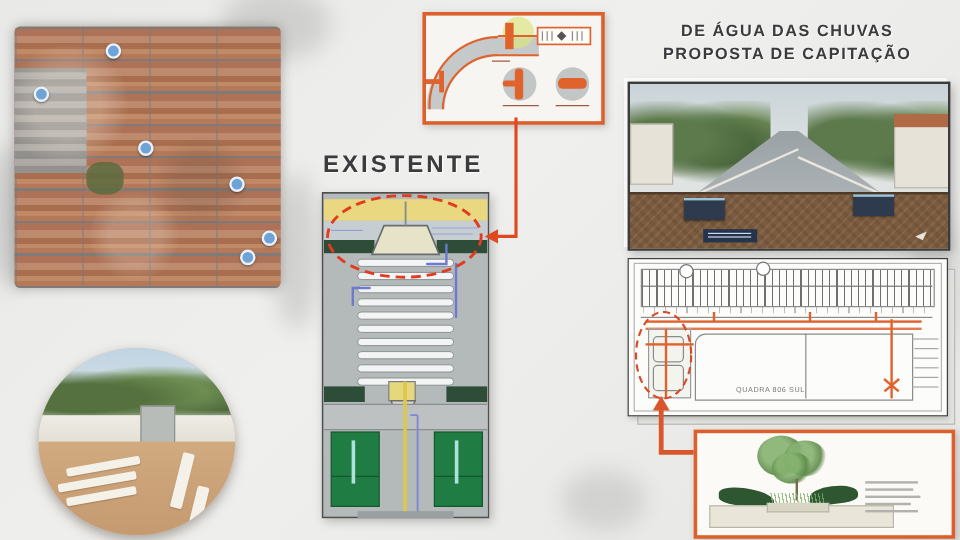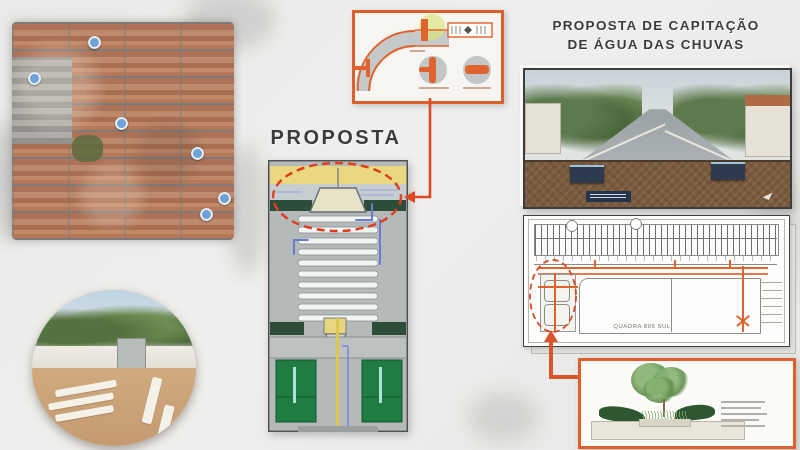--- a/index.html
+++ b/index.html
@@ -134,21 +134,21 @@
     <div class="abs c-wall"></div>
     <div class="abs c-gate"></div>
     <div class="abs c-road"></div>
     <div class="c-stripe" style="left:14%;top:61%;width:38%;height:4.5%;transform:rotate(-10deg);"></div>
     <div class="c-stripe" style="left:10%;top:69%;width:40%;height:4.5%;transform:rotate(-10deg);"></div>
     <div class="c-stripe" style="left:14%;top:77%;width:36%;height:4.5%;transform:rotate(-10deg);"></div>
     <div class="c-stripe" style="left:70%;top:56%;width:6%;height:30%;transform:rotate(14deg);"></div>
     <div class="c-stripe" style="left:78%;top:74%;width:6%;height:26%;transform:rotate(14deg);"></div>
   </div>
 
-  <div class="abs cap lbl-prop">PROPOSTA</div>
+  <div class="abs cap lbl-prop">EXISTENTE</div>
 
   <div class="abs plan">
     <svg width="140" height="272" viewBox="0 0 140 272">
       <rect x="0.7" y="0.7" width="138.6" height="270.6" fill="#b4b9b9" stroke="#4f4f4f" stroke-width="1.4"></rect>
       <rect x="2" y="6" width="136" height="18" fill="#e9d87f"></rect>
       <rect x="2" y="24" width="136" height="16" fill="#c6ced2"></rect>
       <g stroke="#8b93d6" stroke-width="1" opacity=".8">
         <line x1="92" y1="30" x2="130" y2="30"></line>
           <line x1="92" y1="35" x2="126" y2="35"></line>
         <line x1="8" y1="32" x2="34" y2="32"></line>
@@ -222,22 +222,22 @@
       <rect x="110" y="52" width="24" height="9" rx="4" fill="#e0622d"></rect>
       <g stroke="#a05a40" stroke-width="1">
         <line x1="64" y1="75" x2="94" y2="75"></line>
           <line x1="108" y1="75" x2="136" y2="75"></line>
         <line x1="55" y1="38" x2="70" y2="38"></line>
       </g>
     </svg>
   </div>
 
   <div class="abs cap title">
+    <div>DE ÁGUA DAS CHUVAS</div>
     <div>PROPOSTA DE CAPITAÇÃO</div>
-    <div>DE ÁGUA DAS CHUVAS</div>
   </div>
 
   <div class="abs render">
     <div class="abs r-sky"></div>
     <div class="r-trees" style="left:-4%;width:48%;"></div>
     <div class="r-trees" style="left:56%;width:48%;"></div>
     <div class="r-house" style="left:0;top:24%;width:13%;height:36%;"></div>
     <div class="r-house" style="left:83%;top:20%;width:17%;height:42%;"></div>
     <div class="r-roof" style="left:83%;top:18%;width:17%;height:8%;"></div>
     <div class="abs r-road"></div>

